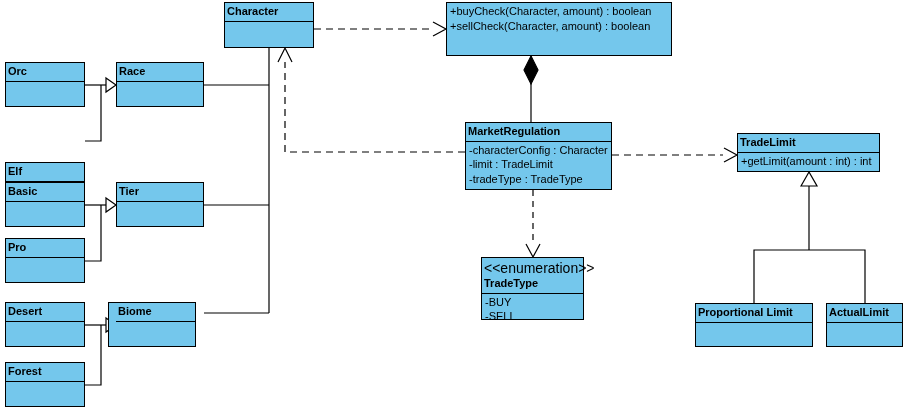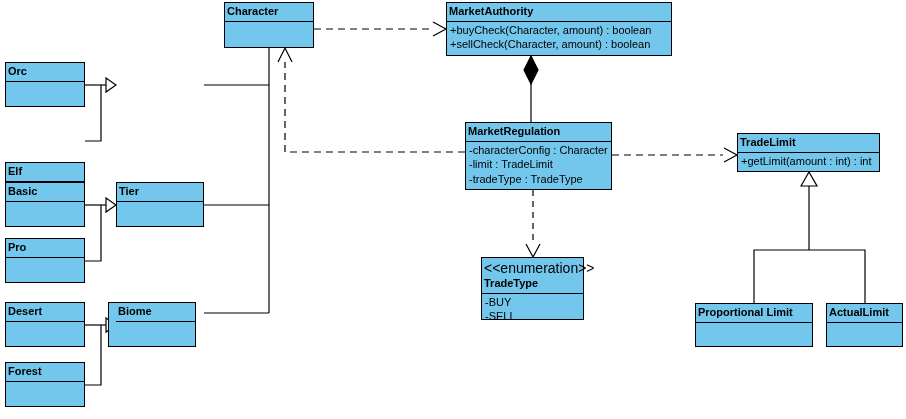--- a/index.html
+++ b/index.html
@@ -136,21 +136,20 @@
     </g>
 
   </svg>
 
   <div class="uml-class" style="left:224px; top:2px; width:90px; height:46px;">
     <div class="uml-header">Character</div>
     <div class="uml-body empty"></div>
   </div>
 
   <div class="uml-class" style="left:446px; top:2px; width:226px; height:54px;">
-    <div class="uml-header">MarketAuthority</div>
     <div class="uml-body">
       <div>+buyCheck(Character, amount) : boolean</div>
       <div>+sellCheck(Character, amount) : boolean</div>
     </div>
   </div>
 
   <div class="uml-class" style="left:465px; top:122px; width:147px; height:68px;">
     <div class="uml-header">MarketRegulation</div>
     <div class="uml-body">
       <div>-characterConfig : Character</div>
@@ -178,20 +177,24 @@
   <div class="uml-class" style="left:695px; top:303px; width:118px; height:44px;">
     <div class="uml-header">Proportional Limit</div>
     <div class="uml-body empty"></div>
   </div>
 
   <div class="uml-class" style="left:826px; top:303px; width:77px; height:44px;">
     <div class="uml-header">ActualLimit</div>
     <div class="uml-body empty"></div>
   </div>
 
+  <div class="uml-class" style="left:116px; top:62px; width:88px; height:45px;">
+    <div class="uml-header">Race</div>
+    <div class="uml-body empty"></div>
+  </div>
 
   <div class="uml-class" style="left:5px; top:62px; width:80px; height:45px;">
     <div class="uml-header">Orc</div>
     <div class="uml-body empty"></div>
   </div>
 
   <div class="uml-class" style="left:5px; top:118px; width:80px; height:45px;margin-top:44px;">
     <div class="uml-header">Elf</div>
     <div class="uml-body empty"></div>
   </div>

